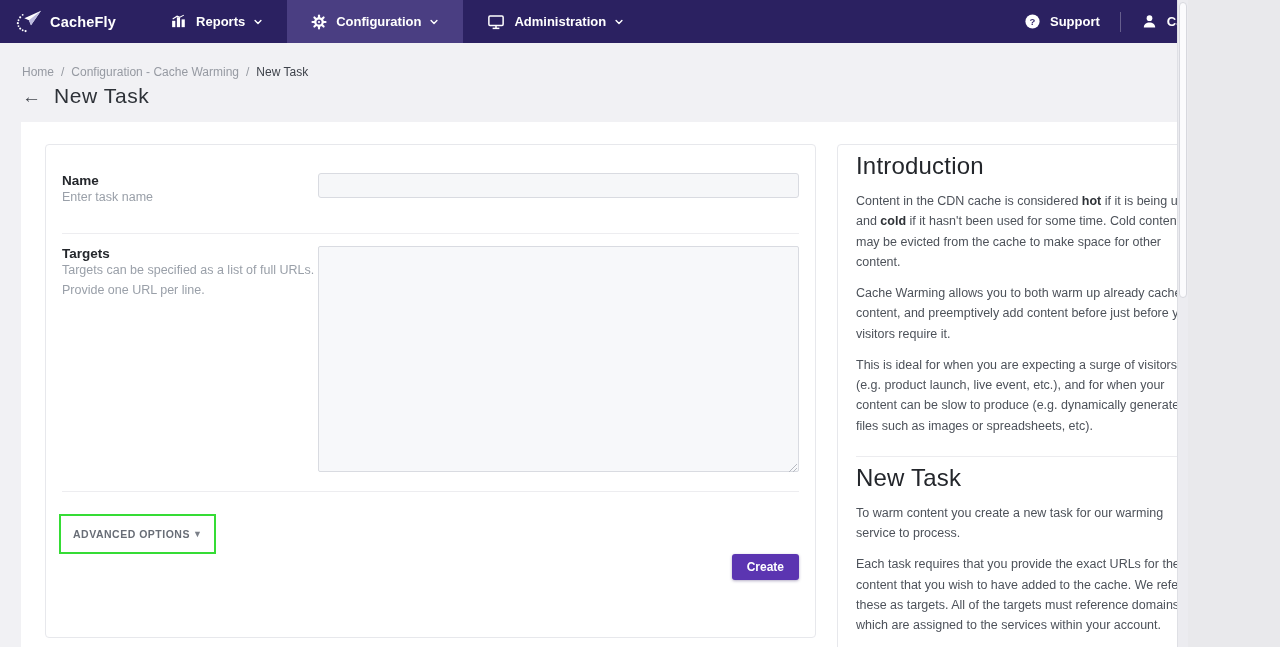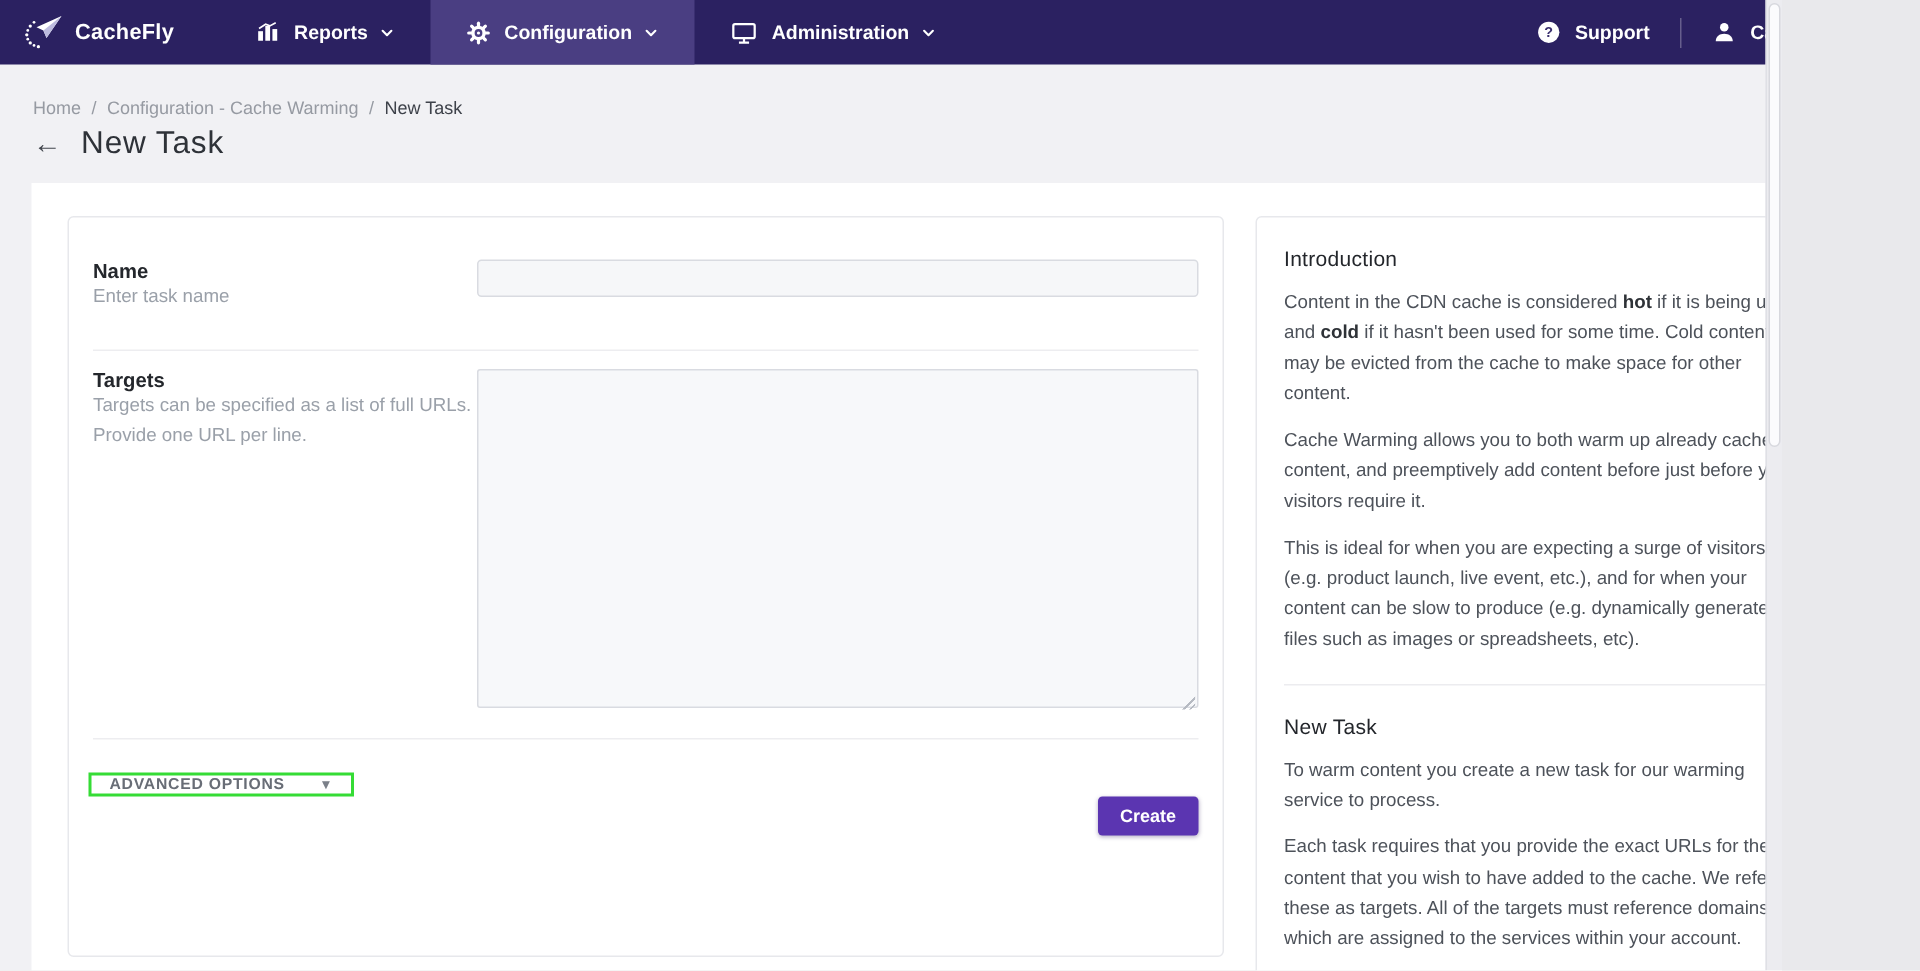--- a/index.html
+++ b/index.html
@@ -59,35 +59,35 @@
   .d1 { margin-top:26px; }
   .d2 { margin-top:15px; }
   .example { margin-top:20px; font-family:"DejaVu Sans Mono", monospace; font-size:10px; line-height:1.5; color:#9aa0a9; word-break:break-all; padding-right:4px; }
   .ta-wrap { flex:1; position:relative; }
   .targets-textarea { width:100%; height:226px; background:#f7f8fa; border:1px solid #d9dbe1; border-radius:2px; resize:none; outline:none; font-family:inherit; font-size:12.5px; padding:6px 8px; color:#33373d; }
   .ta-wrap::after { content:""; position:absolute; right:2px; bottom:4px; width:10px; height:10px;
     background:repeating-linear-gradient(135deg, transparent 0 2px, #b6bac2 2px 3px);
     clip-path:polygon(100% 0, 100% 100%, 0 100%); }
 
   .advanced-chip {
-    display:inline-flex; align-items:center; gap:23px; margin:22px 0 0 -3px;
-    padding:0 12px; background:#fff; border:2px solid var(--accent-green,#35dc35);
+    display:inline-flex; align-items:center; gap:3px; margin:22px 0 0 -3px;
+    padding:12px 12px; background:#fff; border:2px solid var(--accent-green,#35dc35);
     border-radius:0; color:#686d76; font-size:10.5px; font-weight:bold;
     letter-spacing:.5px; cursor:pointer; font-family:inherit;
   }
   .caret { font-size:9px; color:#7b8089; }
   .actions { display:flex; justify-content:flex-end; }
   .create-btn {
     background:var(--accent-purple,#5b35b1); color:#fff; border:none; border-radius:3px;
     padding:6px 15px; font-size:12px; font-weight:bold; cursor:pointer;
     box-shadow:0 1px 3px rgba(40,20,90,.35); font-family:inherit;
   }
 
   
-  .help-heading { font-size:14px; font-weight:400; color:#23262b; margin-top:19px; letter-spacing:.2px; }
+  .help-heading { font-size:24px; font-weight:400; color:#23262b; margin-top:7px; letter-spacing:.2px; }
   .help-p { font-size:12.5px; color:#4d525a; line-height:1.62; margin-top:11px; }
   .help-p b { color:#2e3237; }
   .help-divider { height:1px; background:#ececef; margin-top:20px; }
 </style>
 </head>
 <body>
 
 <div class="screen">
 
   <header class="navbar">

